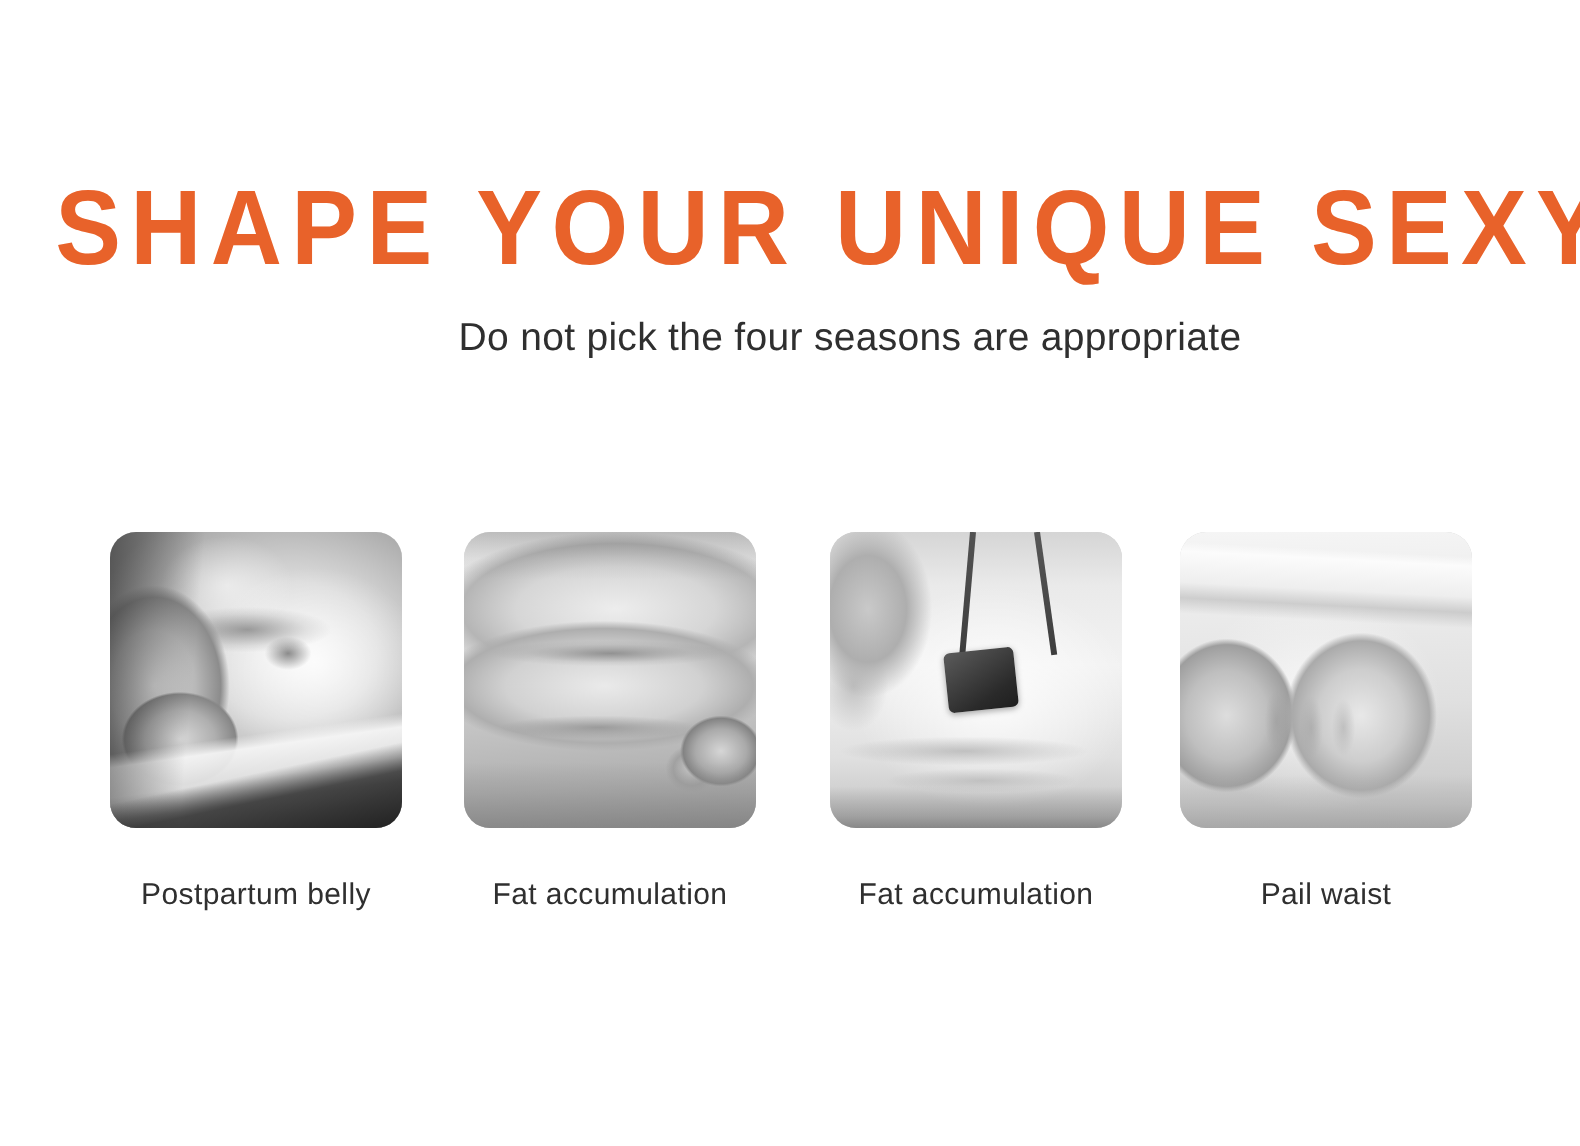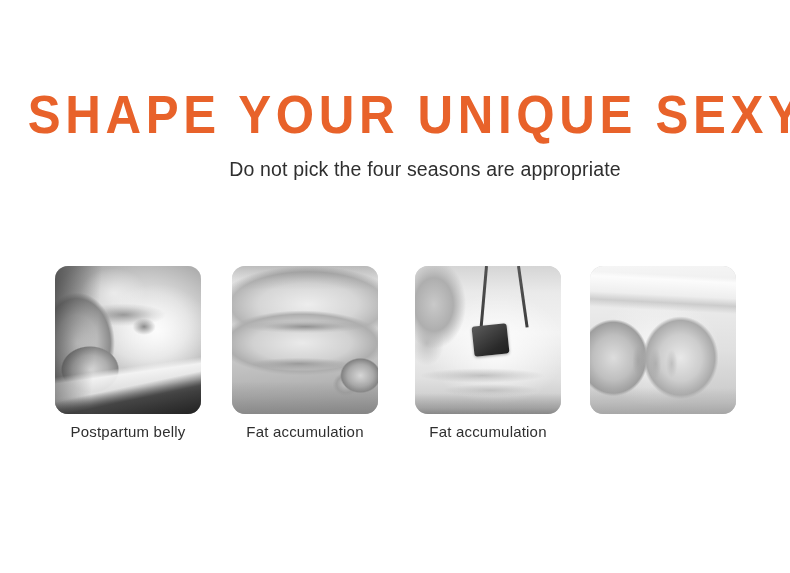--- a/index.html
+++ b/index.html
@@ -233,21 +233,21 @@
       radial-gradient(ellipse 5% 13% at 33% 64%, rgba(150,146,142,0.45) 0%, rgba(0,0,0,0) 80%),
       radial-gradient(ellipse 5% 13% at 45% 66%, rgba(150,146,142,0.4) 0%, rgba(0,0,0,0) 80%),
       radial-gradient(ellipse 5% 12% at 56% 66%, rgba(150,146,142,0.38) 0%, rgba(0,0,0,0) 80%);
   }
   .p4-bottom {
     background: linear-gradient(180deg, rgba(0,0,0,0) 82%, rgba(176,172,168,0.45) 92%, rgba(150,146,142,0.55) 100%);
   }
 
   
   .caption {
-    margin-top: 9px;
+    margin-top: 25px;
     width: 146px;
     text-align: center;
     color: #2f2f2f;
     font-family: "Liberation Sans", sans-serif;
     font-size: 15px;
     font-weight: normal;
     letter-spacing: 0.2px;
     line-height: 18px;
     white-space: nowrap;
   }
@@ -310,16 +310,17 @@
     <div class="thumb-cell cell-3">
       <div class="thumb">
         <div class="ly p4-base"></div>
         <div class="ly p4-belly"></div>
         <div class="ly p4-waistband"></div>
         <div class="ly p4-hand-l"></div>
         <div class="ly p4-hand-r"></div>
         <div class="ly p4-fingers"></div>
         <div class="ly p4-bottom"></div>
       </div>
+      <div class="caption">Pail waist</div>
     </div>
 
   </div>
 </div>
 
 </body></html>

